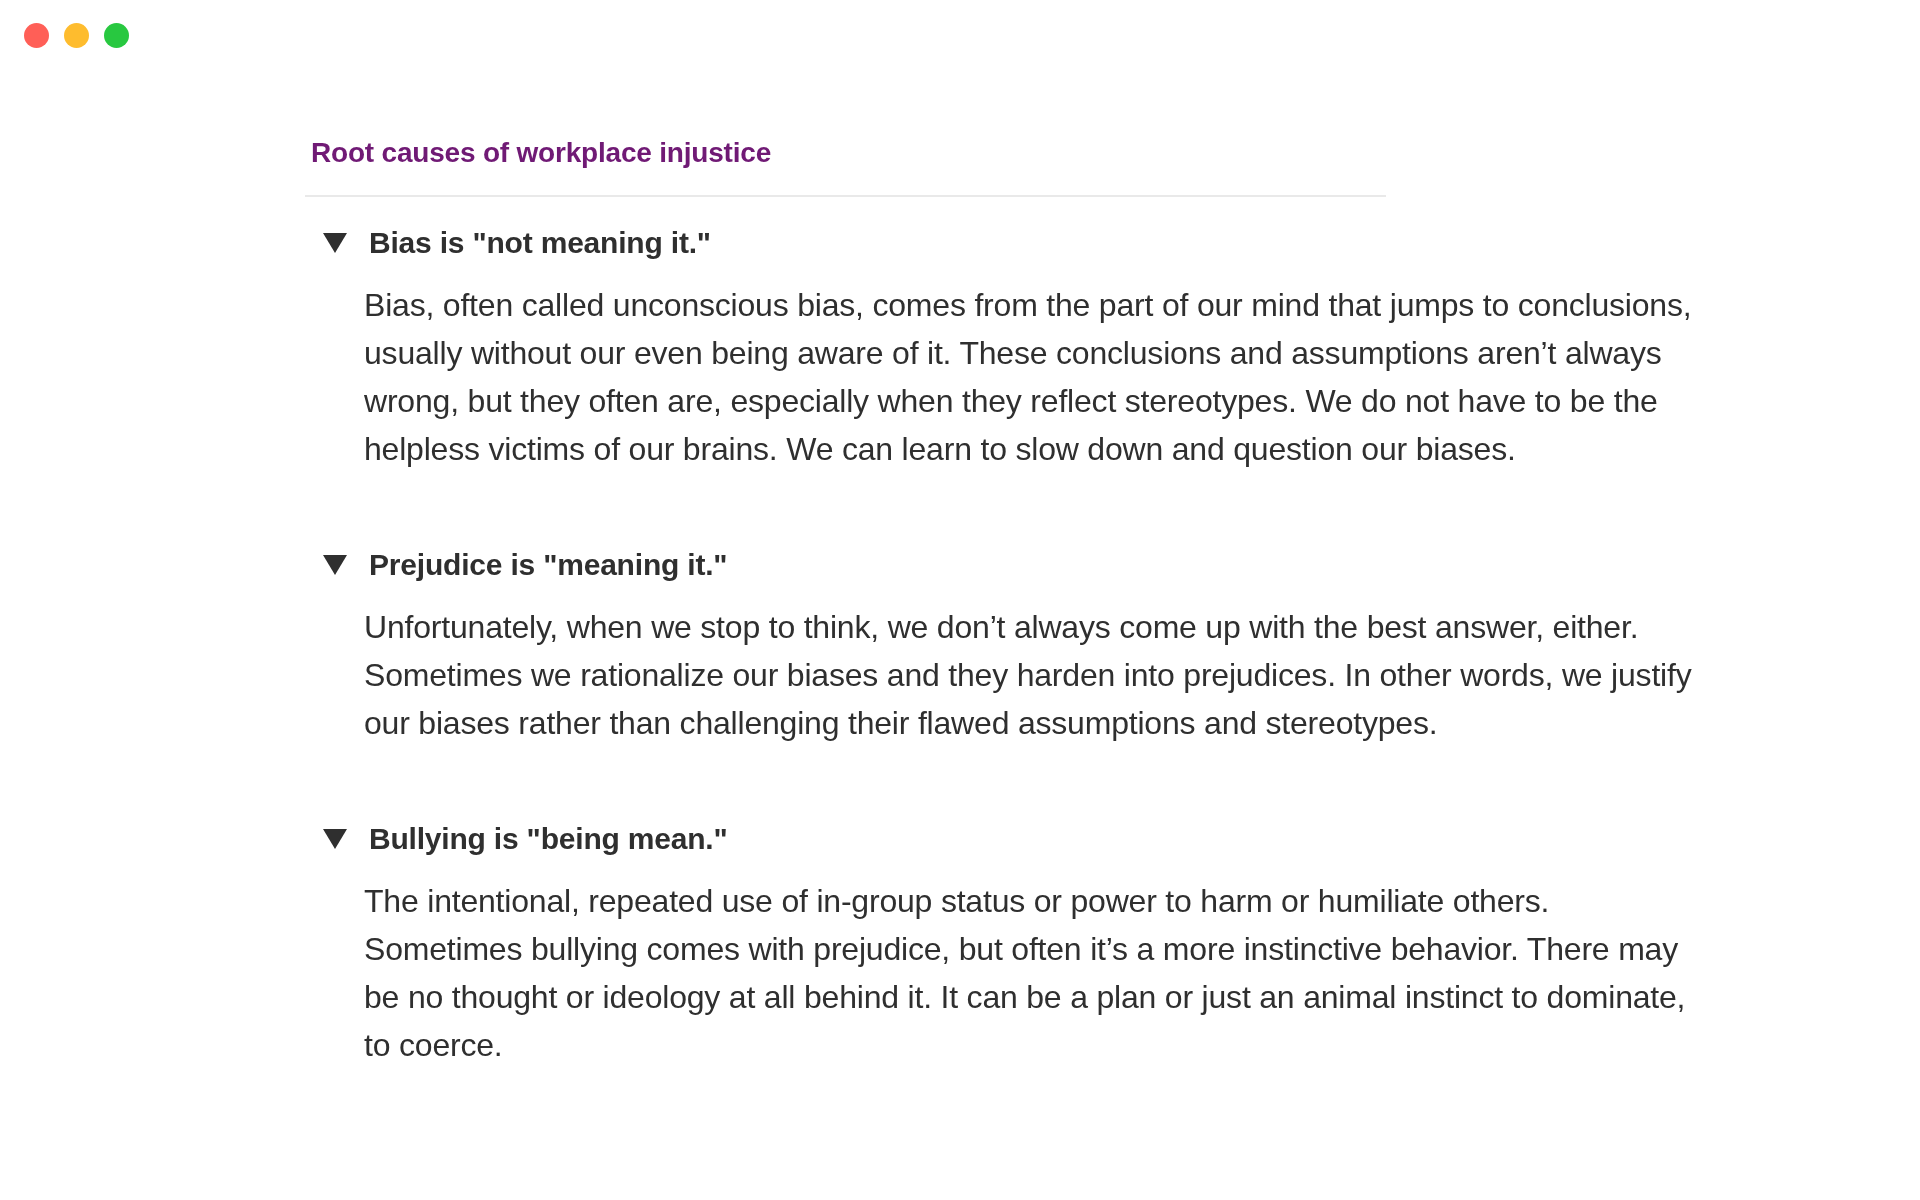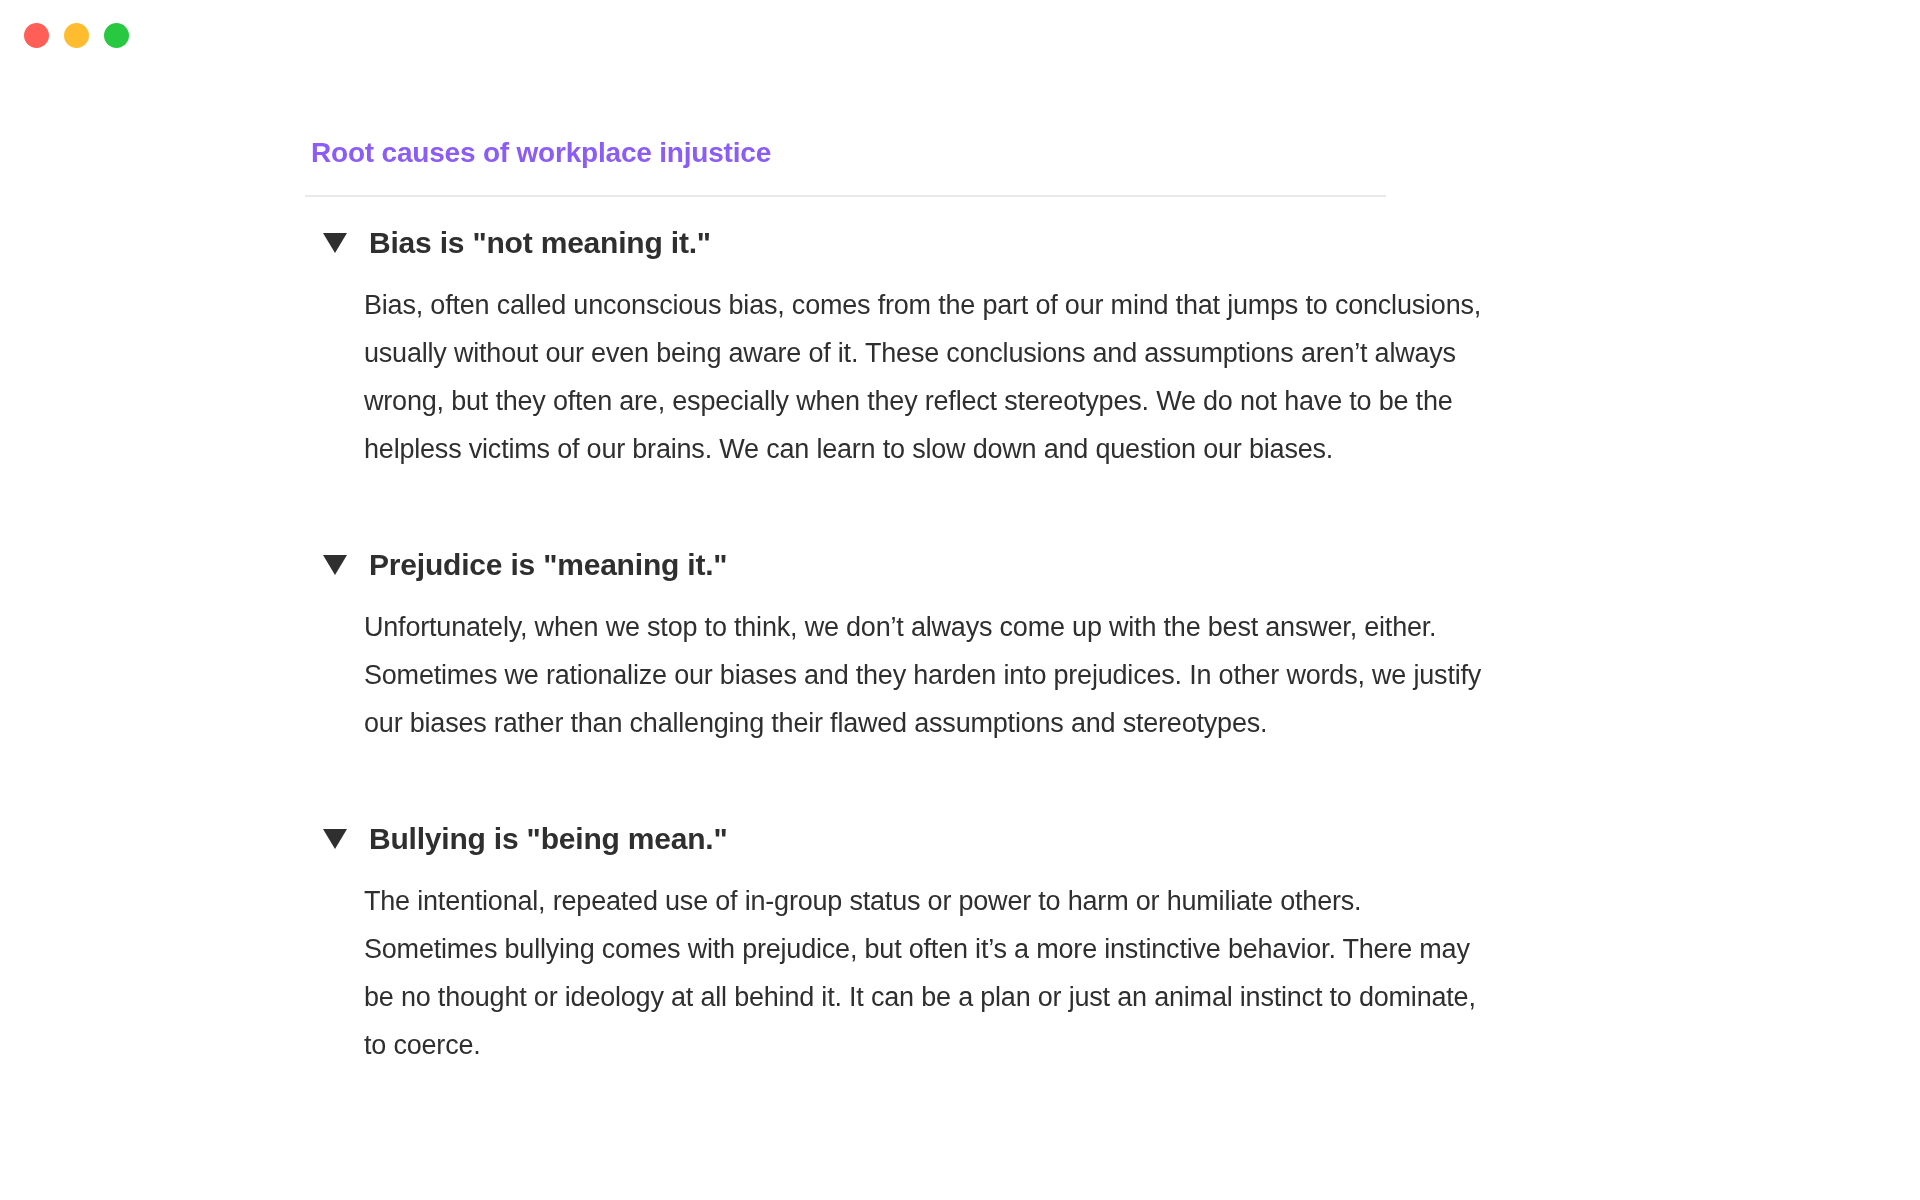--- a/index.html
+++ b/index.html
@@ -15,21 +15,21 @@
   .tl.yellow { background: #febc2e; }
   .tl.green  { background: #28c840; }
 
   
   .doc { position: absolute; left: 305px; top: 0; width: 1400px; }
 
   .doc-title {
     margin: 133px 0 0 6px;
     font-size: 28px; line-height: 40px; font-weight: 600;
     letter-spacing: -0.2px;
-    color: #8b5cf6;
+    color: #701a75;
   }
 
   .divider { margin-top: 22px; width: 1081px; height: 2px; background: #e9e9e9; }
 
   .toggle-block { margin-top: 70px; }
   .toggle-block.first { margin-top: 24px; }
 
   .toggle-head { display: flex; align-items: center; height: 44px; cursor: pointer; }
 
   .triangle {
@@ -42,21 +42,21 @@
   .toggle-title {
     margin-left: 22px;
     font-size: 30px; line-height: 44px; font-weight: 700;
     letter-spacing: -0.2px;
     color: #2f2f2f;
   }
 
   .para {
     margin: 16px 0 0 59px;
     width: 1390px;
-    font-size: 27px; line-height: 48px; font-weight: 400;
+    font-size: 32px; line-height: 48px; font-weight: 400;
     letter-spacing: -0.2px;
     color: #2f2f2f;
     white-space: pre-line;
   }
 </style>
 </head>
 <body>
 
 <div class="screen">
 

